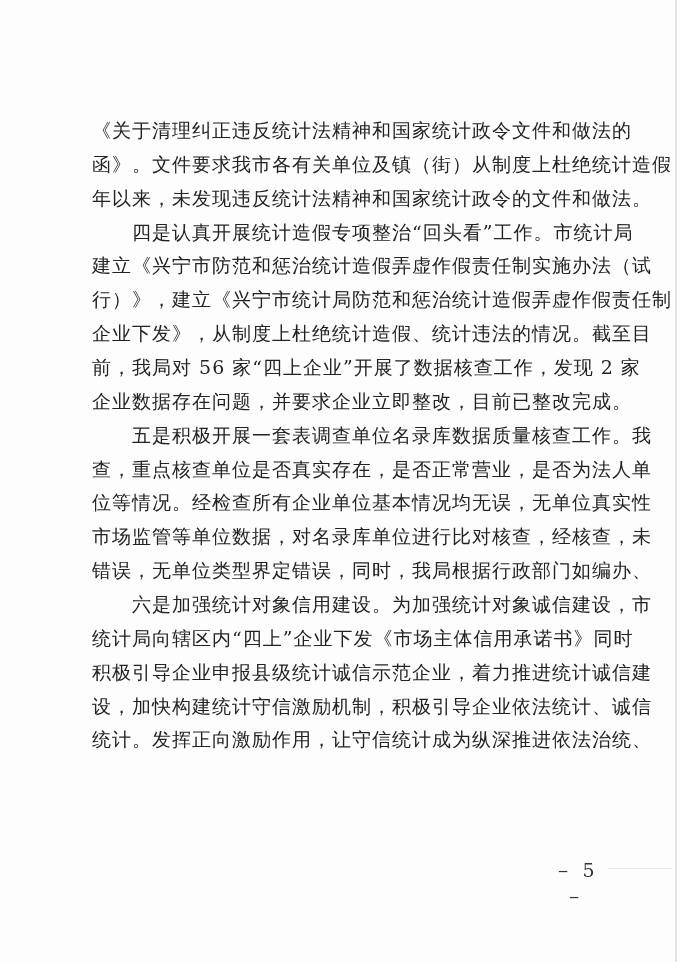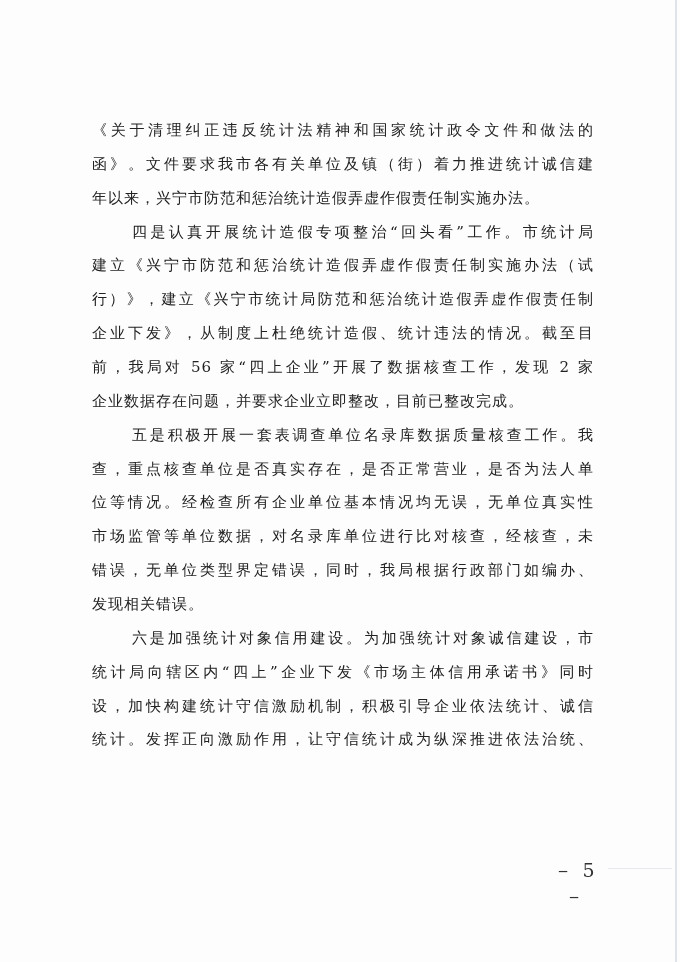--- a/index.html
+++ b/index.html
@@ -37,21 +37,21 @@
       width: 64px;
       height: 1px;
       background: #e6e8ec;
     }
     .body-text {
       position: absolute;
       left: 92px;
       top: 114px;
       width: 502px;
       font-family: "DejaVu Serif", "Liberation Serif", serif;
-      font-size: 15px;
+      font-size: 19px;
       line-height: 33.86px;
       color: #222222;
       letter-spacing: 1px;
     }
     .line {
       display: block;
       height: 33.86px;
       white-space: nowrap;
       text-align: justify;
       text-align-last: justify;
@@ -77,37 +77,37 @@
 </head>
 <body>
 
 <div class="page">
   <div class="scan-edge-right"></div>
   <div class="scan-line-h"></div>
 
   <div class="body-text">
 
     <span class="line">《关于清理纠正违反统计法精神和国家统计政令文件和做法的</span>
-    <span class="line">函》。文件要求我市各有关单位及镇（街）着力推进统计诚信建</span>
-    <span class="line last">年以来，兴宁市防范和惩治统计造假弄虚作假责任制实施办法。</span>
+    <span class="line">函》。文件要求我市各有关单位及镇（街）从制度上杜绝统计造假</span>
+    <span class="line last">年以来，未发现违反统计法精神和国家统计政令的文件和做法。</span>
 
     <span class="line indent">四是认真开展统计造假专项整治“回头看”工作。市统计局</span>
     <span class="line">建立《兴宁市防范和惩治统计造假弄虚作假责任制实施办法（试</span>
     <span class="line">行）》，建立《兴宁市统计局防范和惩治统计造假弄虚作假责任制</span>
     <span class="line">企业下发》，从制度上杜绝统计造假、统计违法的情况。截至目</span>
     <span class="line">前，我局对 56 家“四上企业”开展了数据核查工作，发现 2 家</span>
     <span class="line last">企业数据存在问题，并要求企业立即整改，目前已整改完成。</span>
 
     <span class="line indent">五是积极开展一套表调查单位名录库数据质量核查工作。我</span>
     <span class="line">查，重点核查单位是否真实存在，是否正常营业，是否为法人单</span>
     <span class="line">位等情况。经检查所有企业单位基本情况均无误，无单位真实性</span>
     <span class="line">市场监管等单位数据，对名录库单位进行比对核查，经核查，未</span>
     <span class="line">错误，无单位类型界定错误，同时，我局根据行政部门如编办、</span>
-    <span class="line last">发现相关错误。</span>
 
     <span class="line indent">六是加强统计对象信用建设。为加强统计对象诚信建设，市</span>
     <span class="line">统计局向辖区内“四上”企业下发《市场主体信用承诺书》同时</span>
+    <span class="line">积极引导企业申报县级统计诚信示范企业，着力推进统计诚信建</span>
     <span class="line">设，加快构建统计守信激励机制，积极引导企业依法统计、诚信</span>
     <span class="line">统计。发挥正向激励作用，让守信统计成为纵深推进依法治统、</span>
   </div>
 
   <div class="page-number">－ 5 －</div>
 </div>
 
 </body></html>

